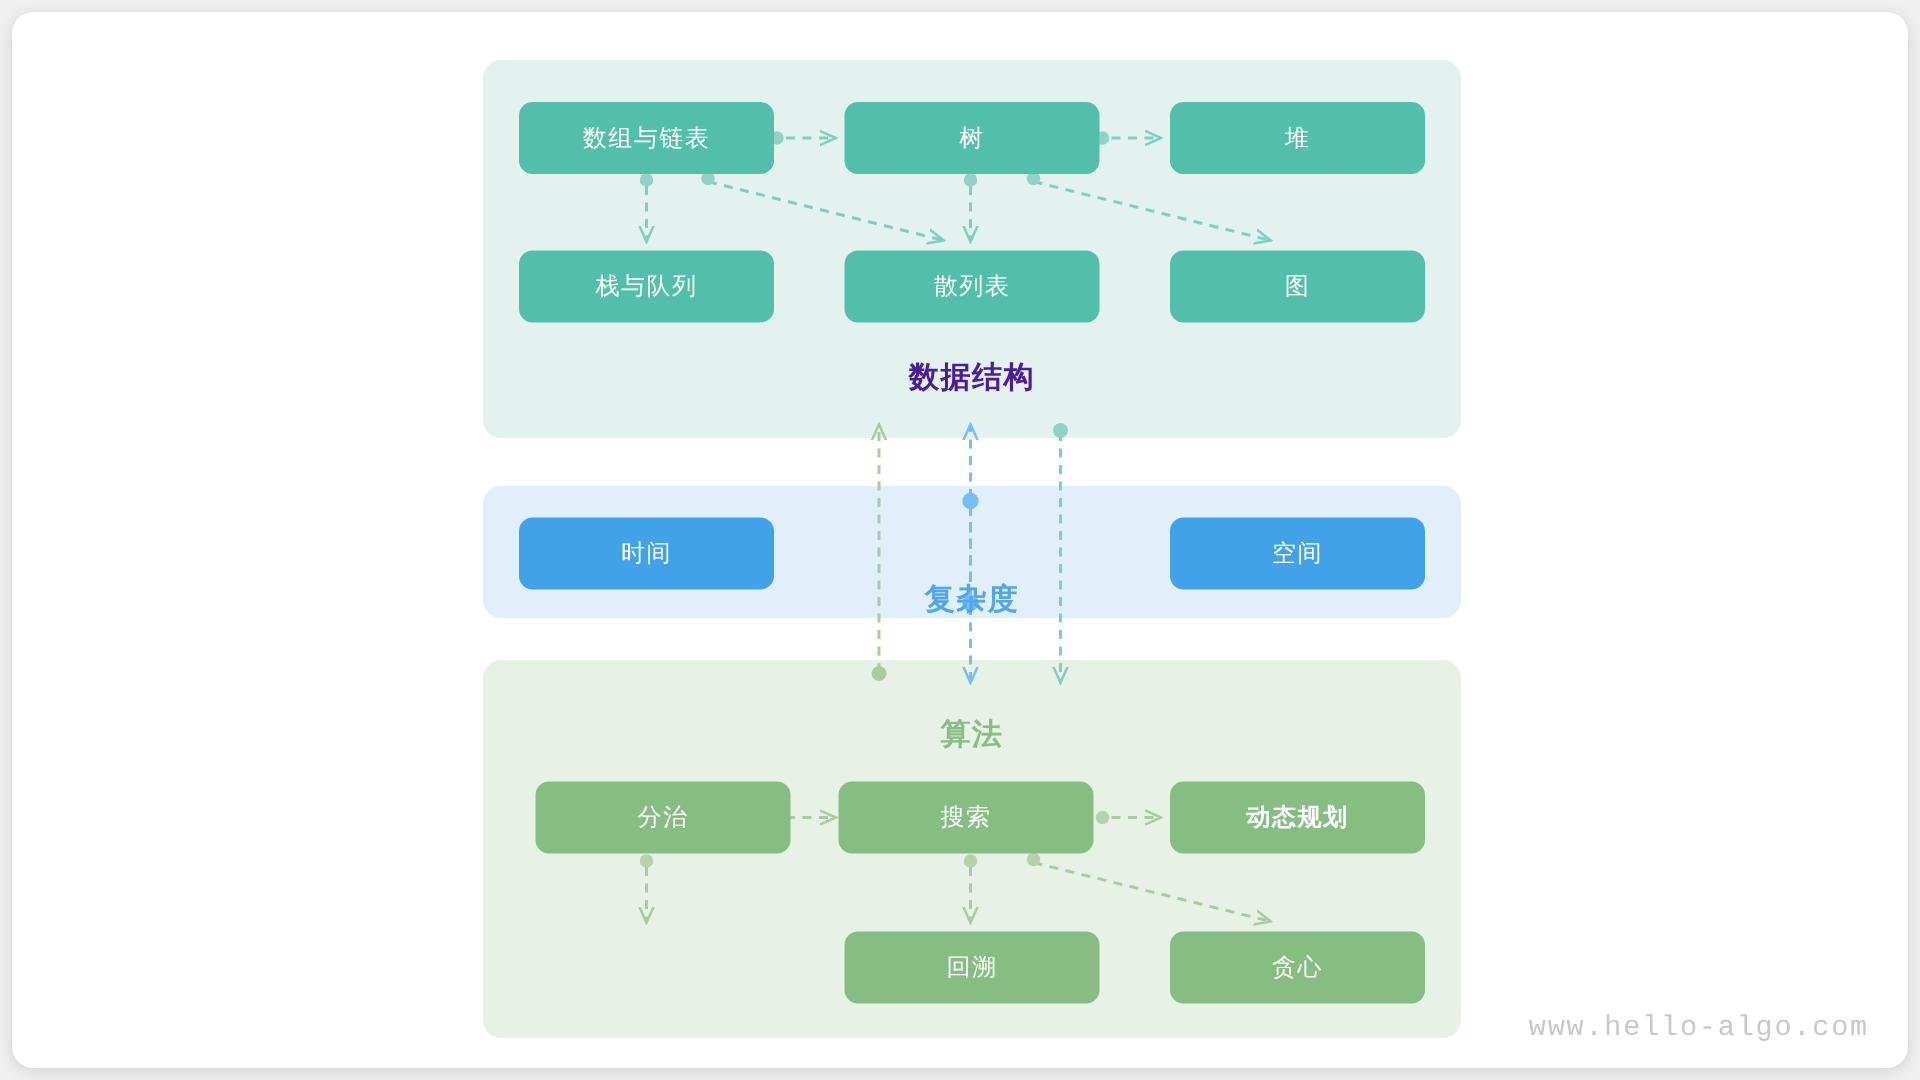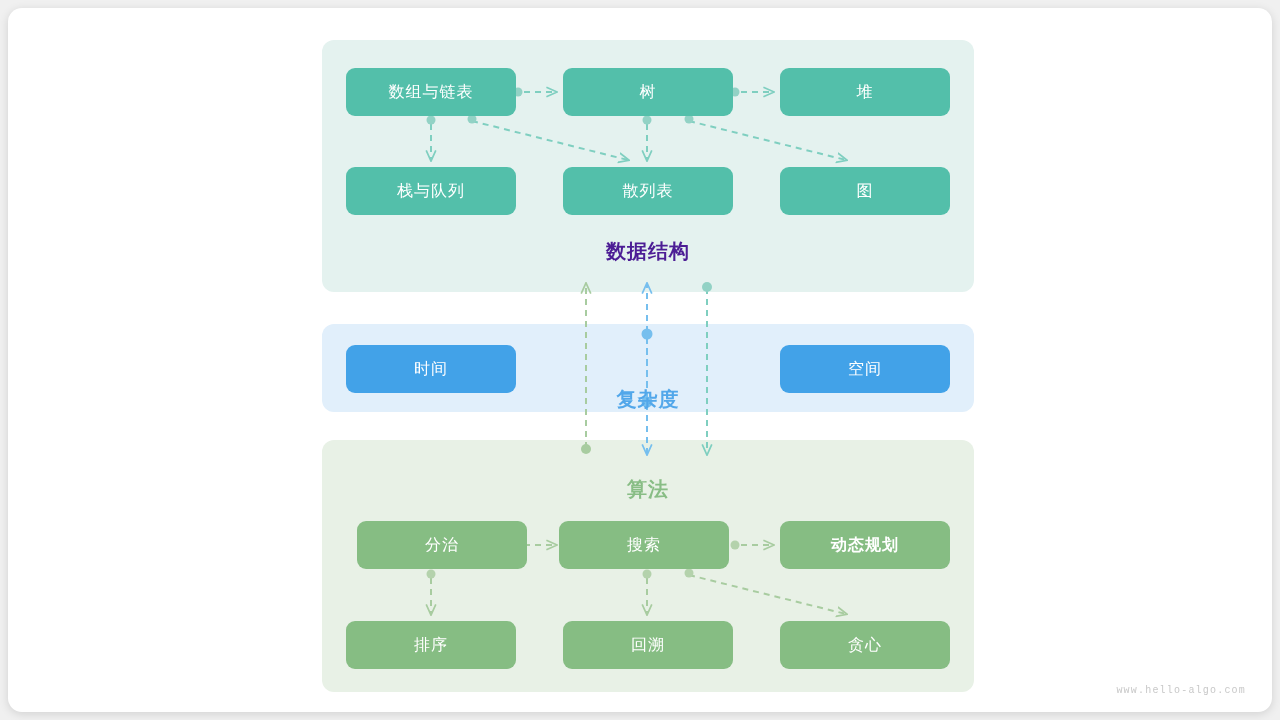--- a/index.html
+++ b/index.html
@@ -64,21 +64,21 @@
     left: 0; top: 0;
     width: 1264px;
     height: 704px;
     pointer-events: none;
   }
   #watermark {
     position: absolute;
     right: 26px;
     bottom: 16px;
     font-family: "Liberation Mono", "DejaVu Sans Mono", monospace;
-    font-size: 10px;
+    font-size: 19px;
     letter-spacing: 1.2px;
     color: #c8c8c8;
   }
 </style>
 </head>
 <body>
 
 <div id="canvas">
 
   <div class="panel" id="panel-ds"></div>
@@ -175,23 +175,20 @@
   <div class="section-label green" style="left:555px; top:468px;">算法</div>
   <div class="node green" style="left:349px; top:513px;">
       <span>分治</span>
     </div>
   <div class="node green" style="left:551px; top:513px;">
       <span>搜索</span>
     </div>
   <div class="node green" style="left:772px; top:513px;font-weight:bold;">
       <span>动态规划</span>
     </div>
-  <div class="node green" style="left:338px; top:613px;">
-      <span>排序</span>
-    </div>
   <div class="node green" style="left:555px; top:613px;">
       <span>回溯</span>
     </div>
   <div class="node green" style="left:772px; top:613px;">
       <span>贪心</span>
     </div>
 
   <div id="watermark">www.hello-algo.com</div>
 </div>
 

